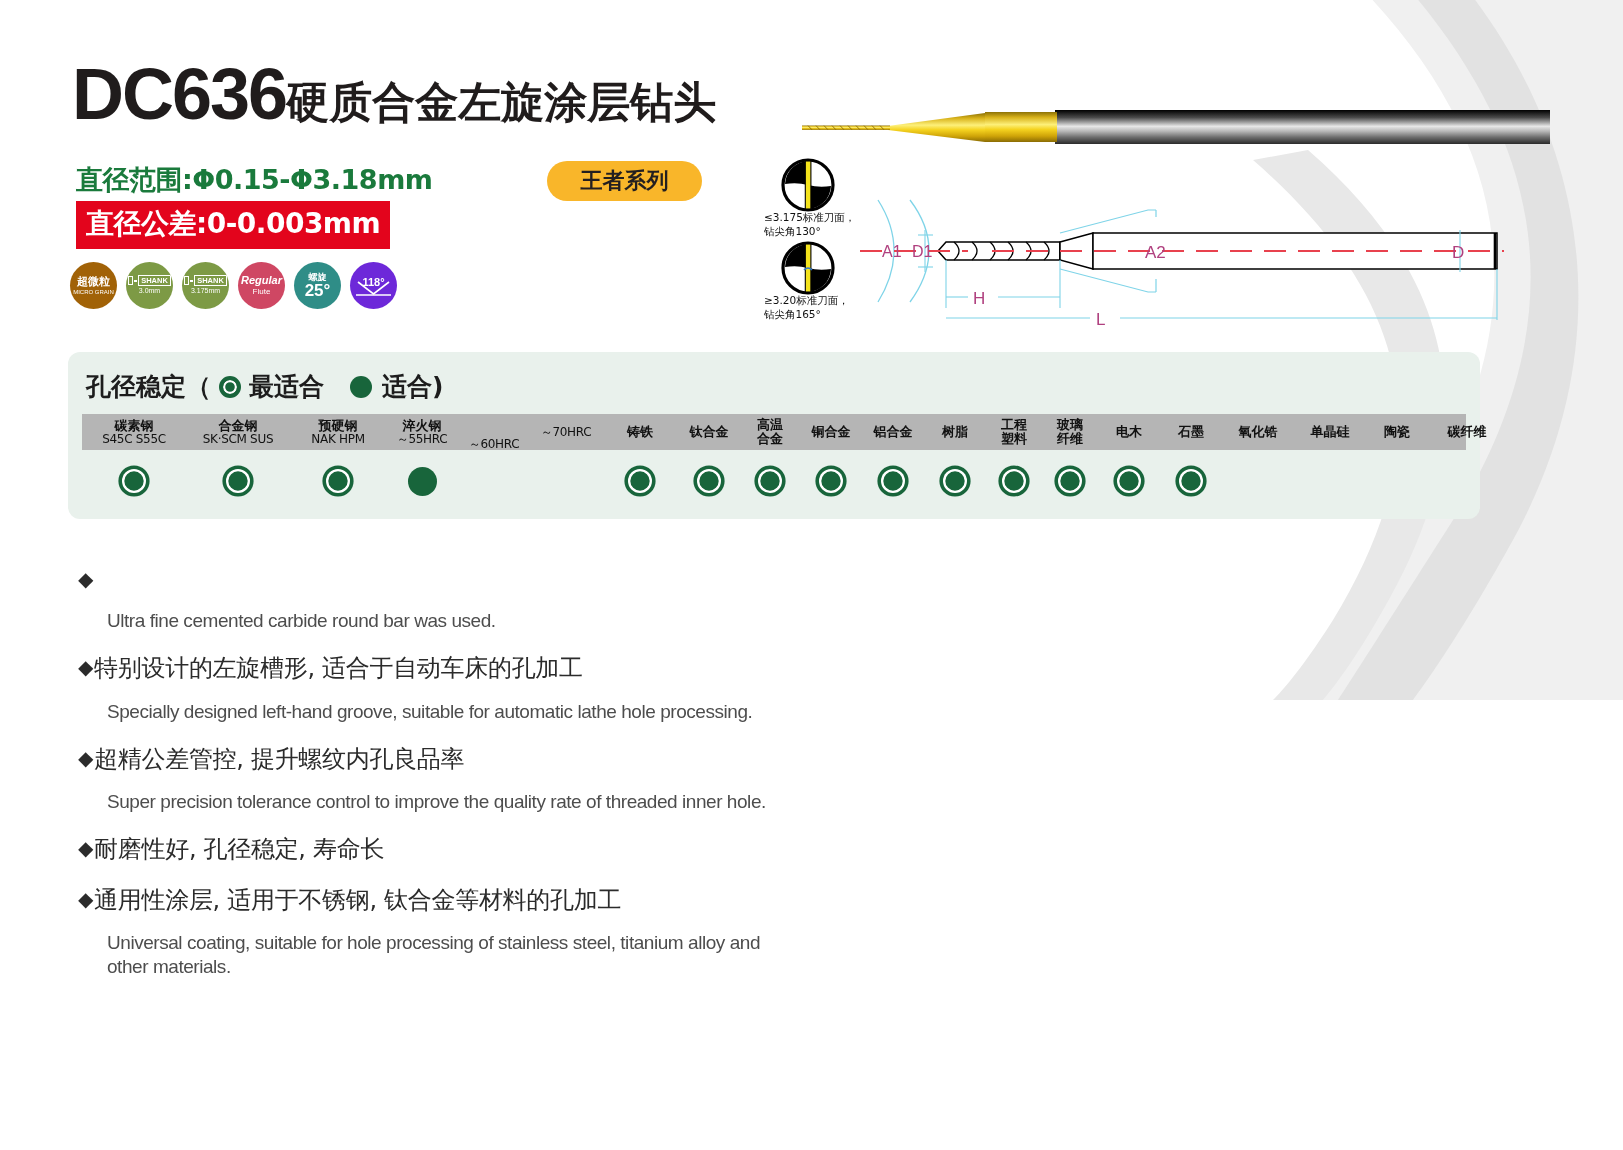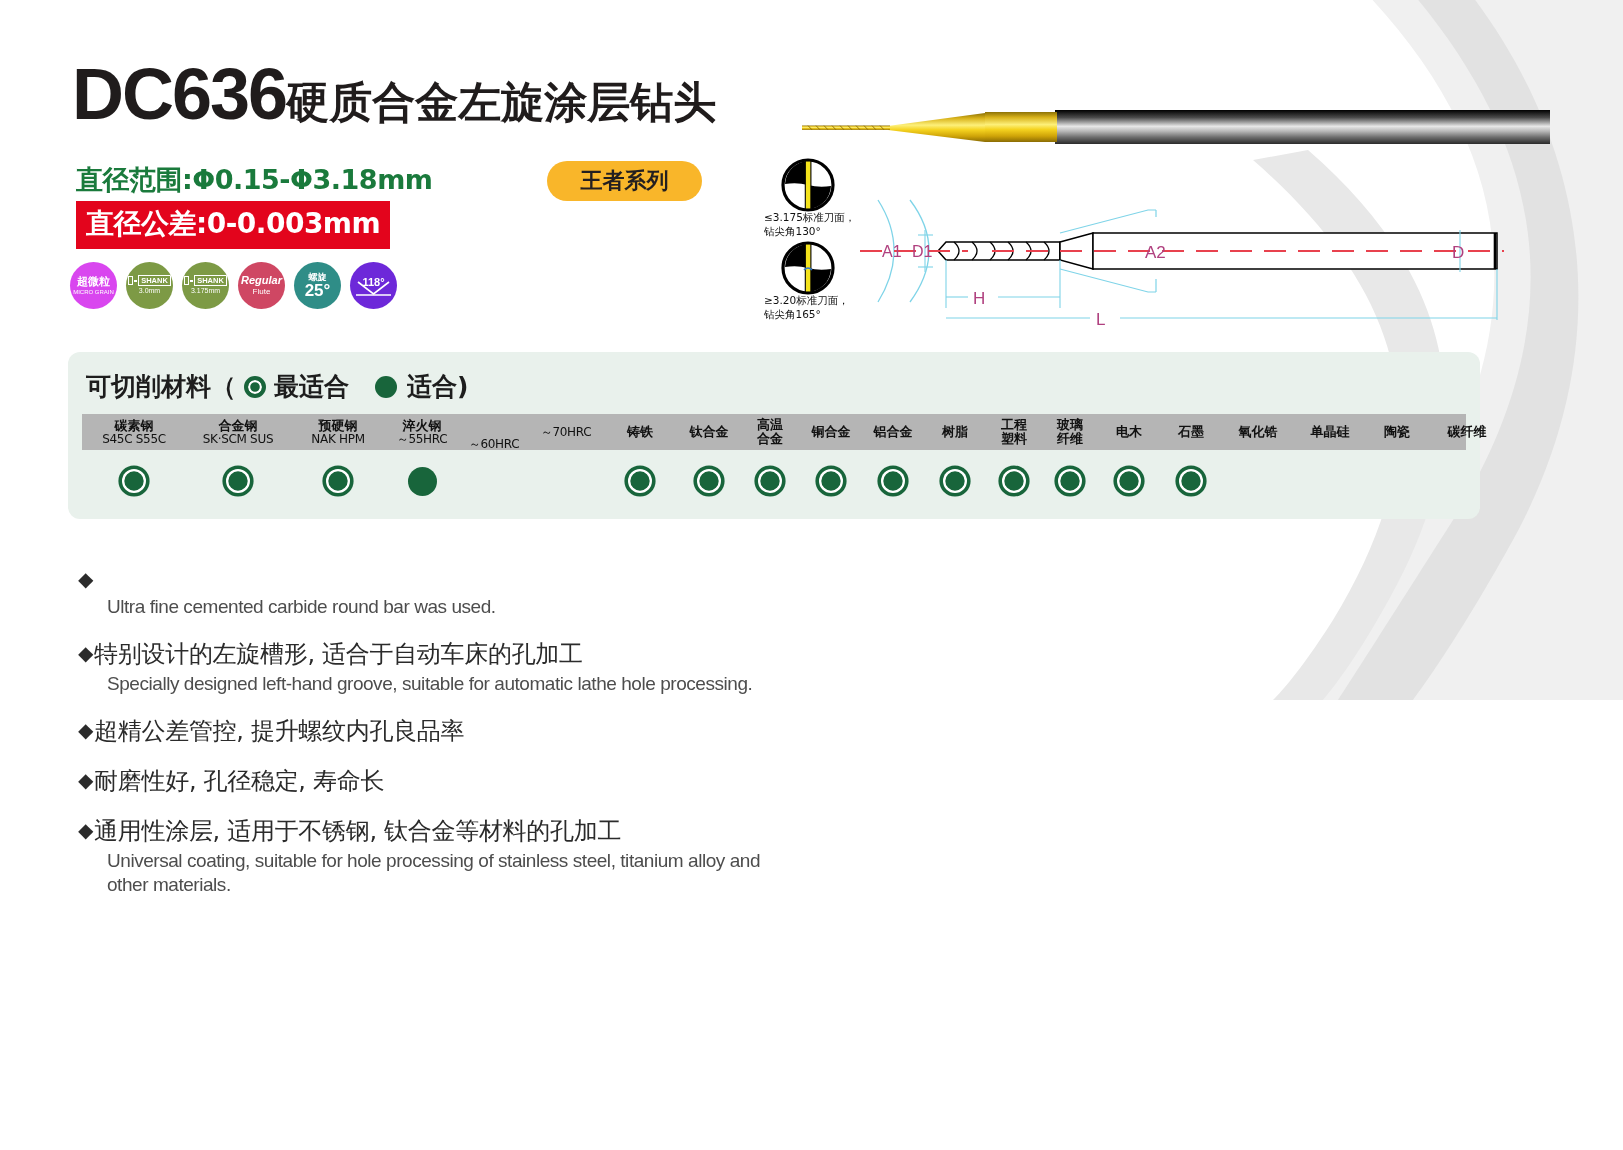--- a/index.html
+++ b/index.html
@@ -46,21 +46,21 @@
     font-weight:bold; font-size:22px; color:#231f20;
   }
 
   
   .badges { position:absolute; left:70px; top:262px; display:flex; gap:9px; }
   .badge { width:47px; height:47px; border-radius:50%; position:relative;
            display:flex; flex-direction:column; align-items:center; justify-content:center;
            color:#fff; overflow:hidden; }
   .badge .b-top { font-weight:bold; line-height:1.0; }
   .badge .b-bot { line-height:1.0; }
-  .b1 { background:#d946ef; }
+  .b1 { background:#a16207; }
   .b1 .b-top { font-size:11px; font-family:"DejaVu Sans",sans-serif; }
   .b1 .b-bot { font-size:6px; margin-top:2px; text-align:center; }
   .b2, .b3 { background:#7d9a45; }
   .b2 .b-bot, .b3 .b-bot { font-size:7px; margin-top:1px; }
   .b4 { background:#cf4763; }
   .b4 .b-top { font-size:11px; font-style:italic; }
   .b4 .b-bot { font-size:8px; margin-top:2px; }
   .b5 { background:#2f8d87; }
   .b5 .b-top { font-size:9px; font-family:"DejaVu Sans",sans-serif; }
   .b5 .b-bot { font-size:17px; font-weight:bold; margin-top:0px; }
@@ -125,21 +125,21 @@
   .feat { margin-bottom:21px; }
   .feat-cn {
     font-family:"DejaVu Sans","Liberation Sans",sans-serif;
     font-size:24px; color:#2b2b2b; line-height:1.22; letter-spacing:-.3px;
     display:flex; align-items:flex-start;
   }
   .feat-cn .dia { font-size:20px; margin-right:1px; line-height:1.35; }
   .feat-en {
     font-family:"Liberation Sans","DejaVu Sans",sans-serif;
     font-size:19px; color:#4d4d4d; line-height:1.28; margin-left:29px;
-    letter-spacing:-.45px; margin-top:2px;
+    letter-spacing:-.45px; margin-top:16px;
   }
 </style>
 </head>
 <body>
 
 <div id="page">
 
   <div class="swoosh">
     <svg width="540" height="700" viewBox="0 0 540 700">
       <path d="M250 -40 C 420 120, 470 300, 330 520 C 250 640, 210 690, 200 700 L 540 700 L 540 -40 Z" fill="#f0f0f0"></path>
@@ -316,21 +316,21 @@
       <text x="152" y="77" fill="#b0407f" font-family="Liberation Sans, sans-serif" font-size="16">D1</text>
       <text x="213" y="124" fill="#b0407f" font-family="Liberation Sans, sans-serif" font-size="17">H</text>
       <text x="385" y="78" fill="#b0407f" font-family="Liberation Sans, sans-serif" font-size="17">A2</text>
       <text x="692" y="78" fill="#b0407f" font-family="Liberation Sans, sans-serif" font-size="17">D</text>
       <text x="336" y="145" fill="#b0407f" font-family="Liberation Sans, sans-serif" font-size="17">L</text>
     </svg>
   </div>
 
   <div class="mat-panel">
     <div class="mat-head">
-      <span>可切削材料（</span>
+      <span>孔径稳定（</span>
       <span class="lg-ring"></span>
       <span>最适合</span>
       <span class="lg-solid"></span>
       <span>适合)</span>
     </div>
 
     <div class="mat-table">
       <div class="mat-hdr-row" id="mat-hdr-row">
           <div class="mat-cell" style="flex-basis: 104px;">
             <span class="cn">碳素钢</span>
@@ -462,20 +462,21 @@
           <span class="dia">◆</span>
           <span>特别设计的左旋槽形, 适合于自动车床的孔加工</span>
         </div>
         <div class="feat-en">Specially designed left-hand groove, suitable for automatic lathe hole processing.</div>
       </div>
       <div class="feat">
         <div class="feat-cn">
           <span class="dia">◆</span>
           <span>超精公差管控, 提升螺纹内孔良品率</span>
         </div>
+        <div class="feat-en">Super precision tolerance control to improve the quality rate of threaded inner hole.</div>
       </div>
       <div class="feat">
         <div class="feat-cn">
           <span class="dia">◆</span>
           <span>耐磨性好, 孔径稳定, 寿命长</span>
         </div>
       </div>
       <div class="feat">
         <div class="feat-cn">
           <span class="dia">◆</span>

